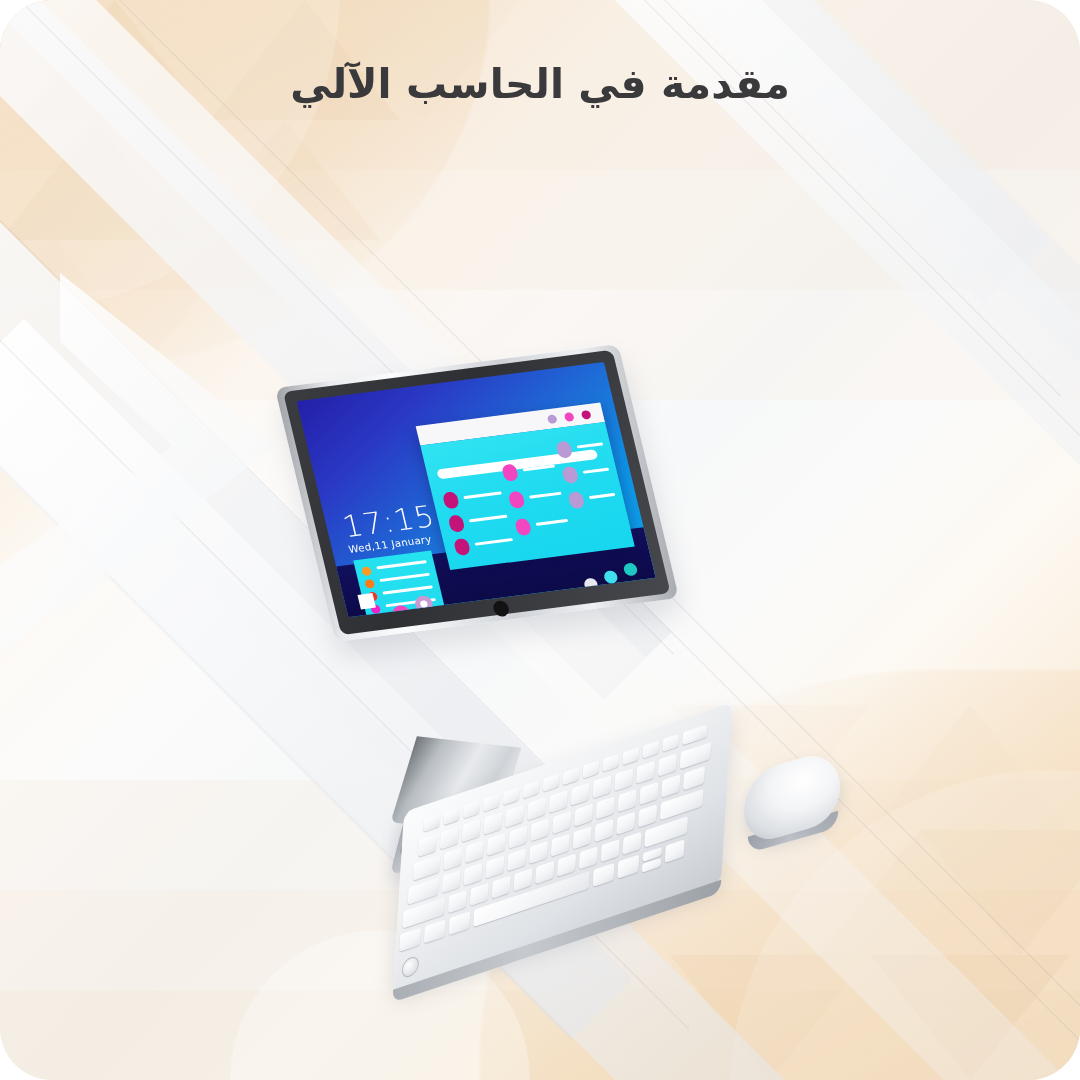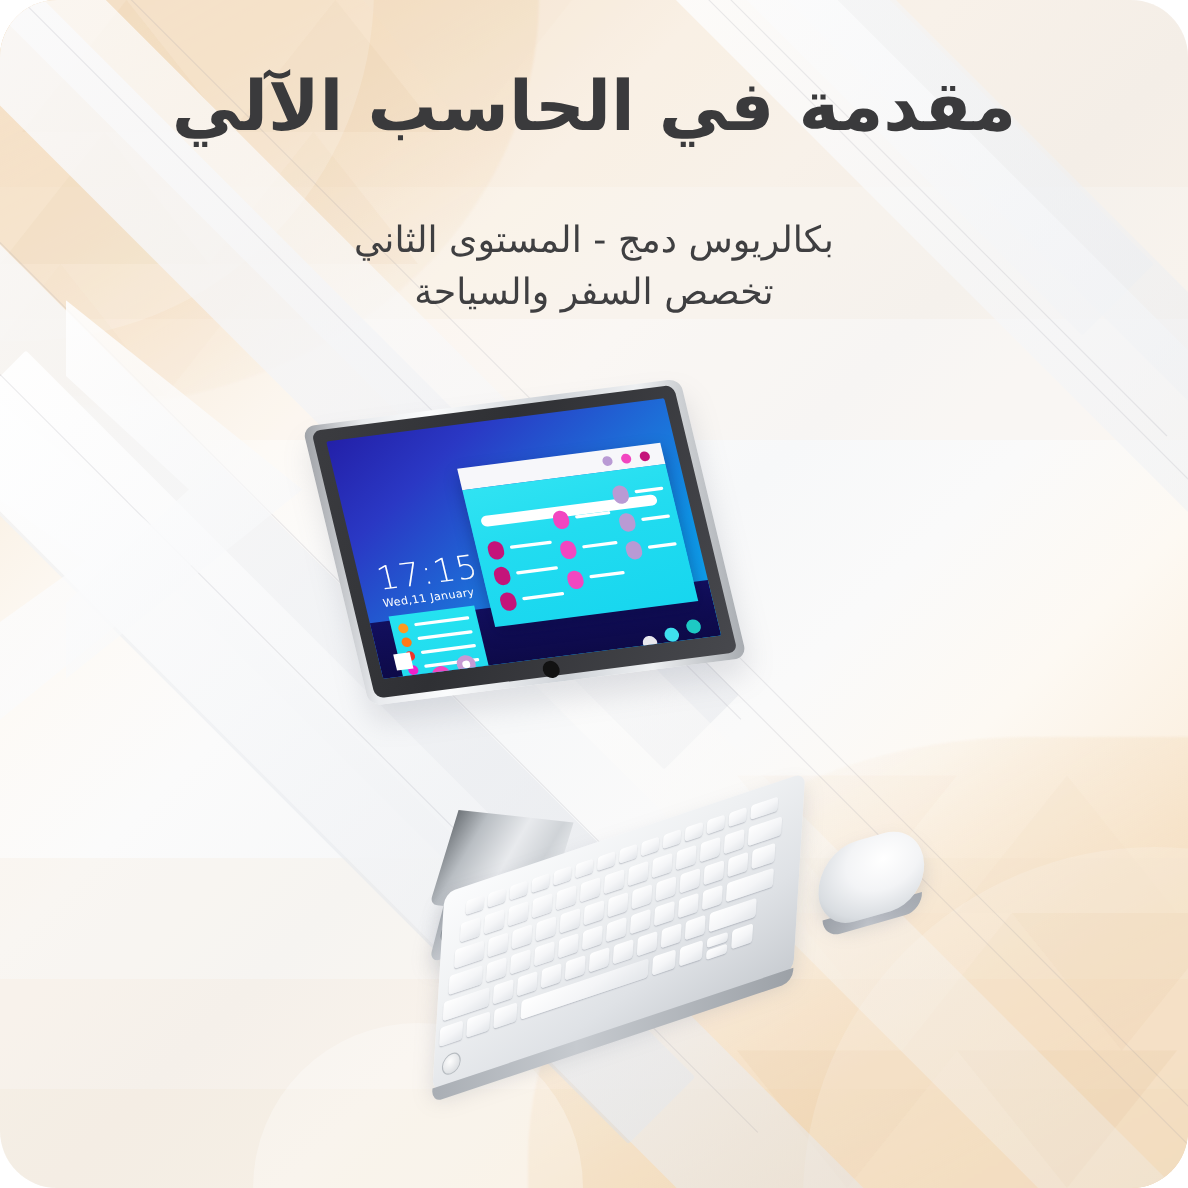--- a/index.html
+++ b/index.html
@@ -45,21 +45,21 @@
   .chev{position:absolute;transform-origin:center;}
   .ribbon{position:absolute;transform:rotate(45deg);border-radius:2px;}
   .hair{position:absolute;height:1px;transform:rotate(45deg);
         background:rgba(150,150,160,.18);}
 
   .circ{position:absolute;border-radius:50%;}
 
   
   .head{position:absolute;left:0;right:0;text-align:center;
         direction:rtl;color:#3a3a3c;z-index:40;}
-  #title{top:62px;font-size:63px;font-weight:700;letter-spacing:0px;line-height:1.1;}
+  #title{top:62px;font-size:41px;font-weight:700;letter-spacing:0px;line-height:1.1;}
   #sub{top:195px;font-size:33px;font-weight:400;line-height:1.42;color:#3f3f41;}
 
   
   #rig{position:absolute;left:0;top:0;width:1080px;height:1080px;z-index:30;}
 
   
   #monitor{position:absolute;left:283px;top:392px;width:330px;height:250px;
            transform:rotate(-13.5deg) skewY(6.2deg);transform-origin:0 0;}
   .mon-edge{position:absolute;left:-7px;top:-5px;width:344px;height:261px;
             border-radius:11px;
@@ -219,24 +219,20 @@
   </div>
 
   <div class="chev" style="left:-40px;top:300px;width:420px;height:420px;
               background:linear-gradient(135deg,rgba(255,255,255,.95),rgba(238,240,244,.4));
               clip-path:polygon(0% 8%,52% 50%,0% 92%,0% 70%,28% 50%,0% 30%);"></div>
   <div class="chev" style="left:60px;top:230px;width:430px;height:430px;
               background:linear-gradient(135deg,rgba(255,255,255,.9),rgba(230,233,238,.35));
               clip-path:polygon(0% 10%,50% 50%,0% 90%,0% 74%,26% 50%,0% 26%);"></div>
 
   <div class="head" id="title">مقدمة في الحاسب الآلي</div>
-  <div class="head" id="sub">
-    <div>بكالريوس دمج - المستوى الثاني</div>
-    <div>تخصص السفر والسياحة</div>
-  </div>
 
   <div id="rig">
 
     <div id="neck"></div>
     <div id="base"></div>
     <div id="base-lip"></div>
 
     <div id="monitor">
       <div class="mon-edge"></div>
       <div class="mon-bez"></div>

